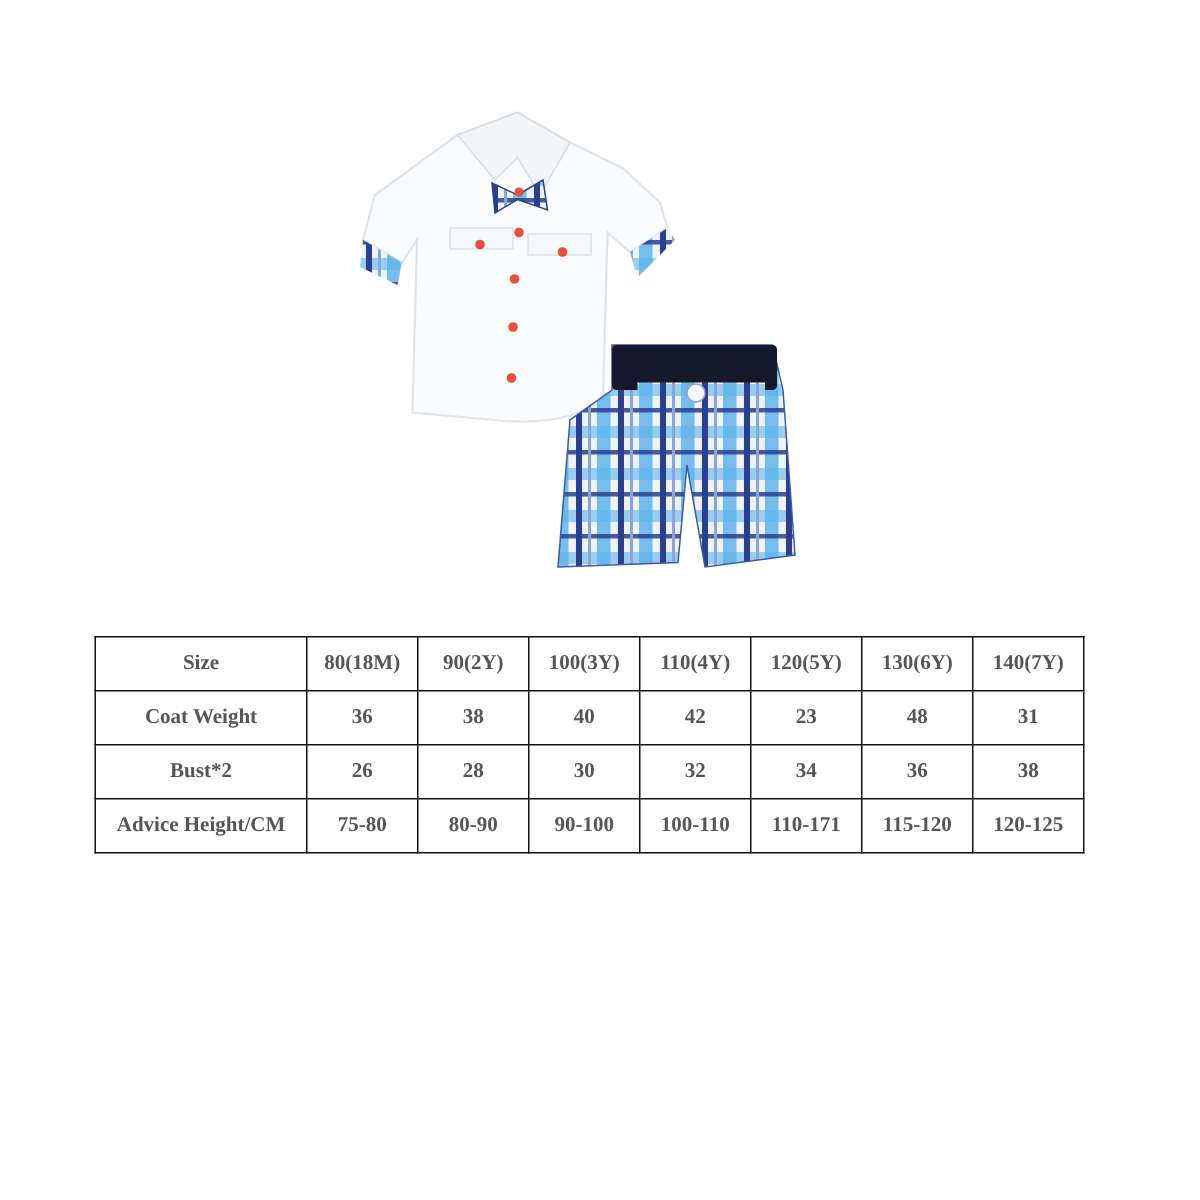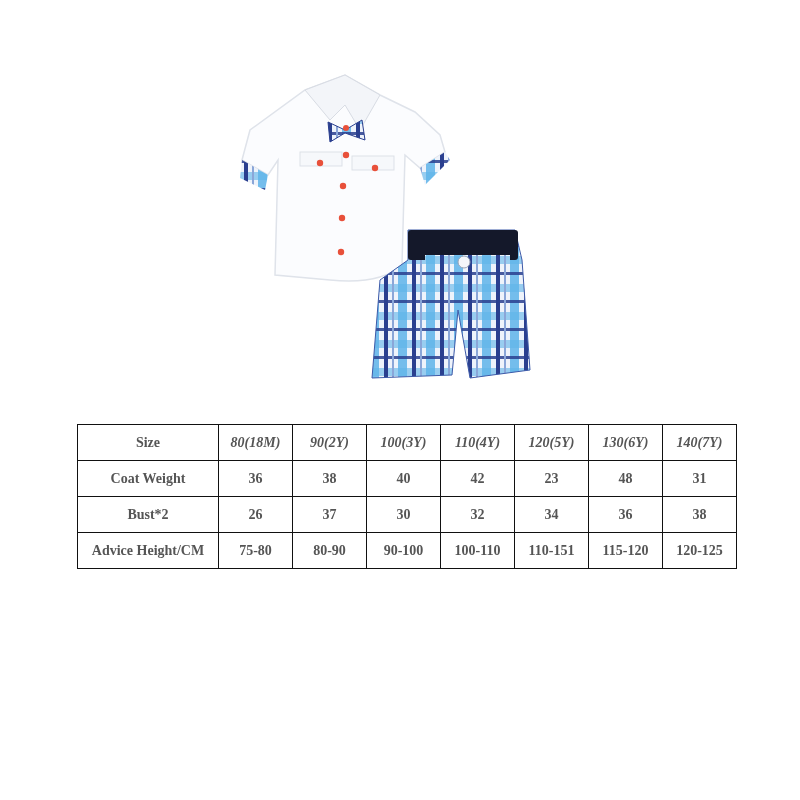--- a/index.html
+++ b/index.html
@@ -1,30 +1,30 @@
 <!DOCTYPE html>
 <html><head>
   <meta charset="utf-8">
   <style>
     html, body { margin: 0; padding: 0; background: #ffffff; }
     body { width: 800px; height: 800px; position: relative; overflow: hidden; font-family: "Liberation Serif", serif; }
     .product { position: absolute; left: 230px; top: 60px; width: 320px; height: 330px; }
     .size-table {
-      position: absolute; left: 77px; top: 424px;
+      position: absolute; left: 63px; top: 424px;
       border-collapse: collapse; table-layout: fixed;
     }
     .size-table td {
       border: 1.5px solid #111;
       height: 35px; padding: 0;
       text-align: center; vertical-align: middle;
       font-weight: bold; font-size: 14px; color: #555;
       font-family: "Liberation Serif", serif;
     }
     .size-table td.label { width: 140px; }
-    .size-table td.val { width: 73px; font-style: italic; }
+    .size-table td.val { width: 73px; }
   </style>
 </head>
 <body>
 
 <div class="product">
   <svg width="320" height="330" viewBox="0 0 320 330">
     <defs>
       <pattern id="plaid" width="28" height="28" patternUnits="userSpaceOnUse">
         <rect width="28" height="28" fill="#eef3fb"></rect>
         <rect x="0" y="0" width="9" height="28" fill="#5fb4ea" opacity="0.85"></rect>
@@ -83,31 +83,31 @@
       <td>38</td>
       <td>40</td>
       <td>42</td>
       <td>23</td>
       <td>48</td>
       <td>31</td>
     </tr>
     <tr>
       <td class="label">Bust*2</td>
       <td>26</td>
-      <td>37</td>
+      <td>28</td>
       <td>30</td>
       <td>32</td>
       <td>34</td>
       <td>36</td>
       <td>38</td>
     </tr>
     <tr>
       <td class="label">Advice Height/CM</td>
       <td>75-80</td>
       <td>80-90</td>
       <td>90-100</td>
       <td>100-110</td>
-      <td>110-151</td>
+      <td>110-171</td>
       <td>115-120</td>
       <td>120-125</td>
     </tr>
   </tbody>
 </table>
 
 </body></html>

